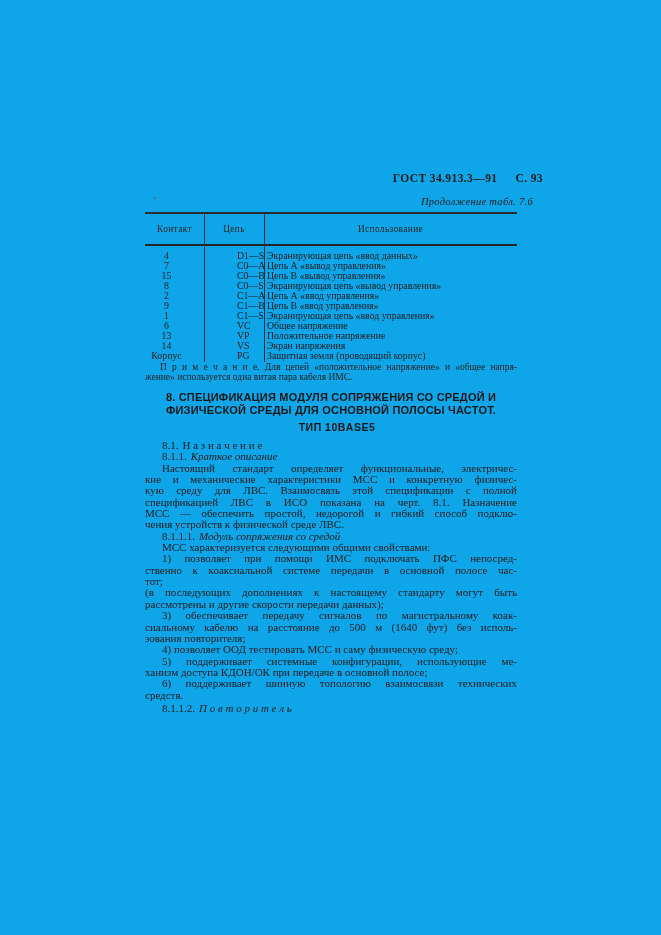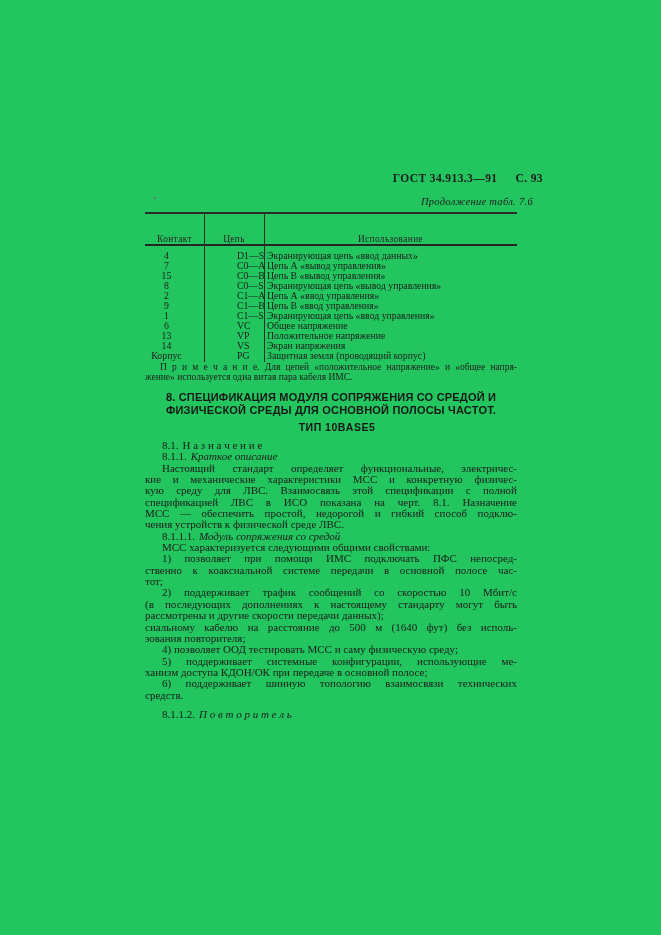--- a/index.html
+++ b/index.html
@@ -1,19 +1,19 @@
 <!DOCTYPE html>
 <html><head>
 <meta charset="utf-8">
 <style>
   html,body{margin:0;padding:0;}
   .page{
     position:relative;
     width:661px;height:935px;
-    background:#22c55e;
+    background:#0ea5e9;
     color:#1c1c1c;
     font-family:"Liberation Serif", serif;
     overflow:hidden;
   }
   
   .run-head{
     position:absolute;top:172px;left:0;width:543px;
     text-align:right;
     font-weight:bold;font-size:11.5px;letter-spacing:0.4px;
     white-space:nowrap;
@@ -28,21 +28,21 @@
   }
   
   .tbl{
     position:absolute;left:145px;top:212px;width:372px;height:150px;
     border-top:2px solid #2b2b2b;
   }
   .vline{position:absolute;top:0;width:1px;background:#2b2b2b;}
   .v1{left:59px;height:148px;}
   .v2{left:119px;height:148px;}
   .thead{
-    display:flex;height:30px;align-items:flex-end;
+    display:flex;height:30px;align-items:center;
     border-bottom:2.5px solid #252525;
     font-size:9.3px;letter-spacing:0.4px;color:#242424;
   }
   .th{text-align:center;}
   .th.c1{width:59px;}
   .th.c2{width:60px;}
   .th.c3{flex:1;}
   .tbody{padding-top:5px;font-size:9.8px;}
   .trow{display:flex;height:10px;line-height:10px;white-space:nowrap;}
   .td1{width:59px;box-sizing:border-box;padding-right:16px;text-align:center;}
@@ -72,21 +72,21 @@
   
   .doc-body{
     position:absolute;left:145px;top:440px;width:372px;
     font-size:11px;line-height:11.35px;color:#1b1b1b;
   }
   .ln{white-space:normal;}
   .ind{text-indent:17px;}
   .j{text-align:justify;text-align-last:justify;text-justify:inter-word;}
   .num{margin-right:4px;}
   .it{font-style:italic;}
-  .last-sub{margin-top:8px;}
+  .last-sub{margin-top:2px;}
   
   .speck{position:absolute;left:154px;top:197px;width:2px;height:2px;background:#666;border-radius:50%;}
 </style>
 </head>
 <body>
 
 <div class="page">
 
   <div class="run-head">
     <span>ГОСТ 34.913.3—91</span><span class="pageno">С. 93</span>
@@ -182,23 +182,23 @@
     <div class="ln j">кие и механические характеристики МСС и конкретную физичес-</div>
     <div class="ln j">кую среду для ЛВС. Взаимосвязь этой спецификации с полной</div>
     <div class="ln j">спецификацией ЛВС в ИСО показана на черт. 8.1. Назначение</div>
     <div class="ln j">МСС — обеспечить простой, недорогой и гибкий способ подклю-</div>
     <div class="ln">чения устройств к физической среде ЛВС.</div>
     <div class="ln ind"><span class="num">8.1.1.1.</span><span class="it">Модуль сопряжения со средой</span></div>
     <div class="ln ind">МСС характеризуется следующими общими свойствами:</div>
     <div class="ln ind j">1) позволяет при помощи ИМС подключать ПФС непосред-</div>
     <div class="ln j">ственно к коаксиальной системе передачи в основной полосе час-</div>
     <div class="ln">тот;</div>
-    <div class="ln ind j">2) поддерживает трафик сообщений со скоростью 10 Мбит/с</div>
     <div class="ln j">(в последующих дополнениях к настоящему стандарту могут быть</div>
     <div class="ln">рассмотрены и другие скорости передачи данных);</div>
+    <div class="ln ind j">3) обеспечивает передачу сигналов по магистральному коак-</div>
     <div class="ln j">сиальному кабелю на расстояние до 500 м (1640 фут) без исполь-</div>
     <div class="ln">зования повторителя;</div>
     <div class="ln ind">4) позволяет ООД тестировать МСС и саму физическую среду;</div>
     <div class="ln ind j">5) поддерживает системные конфигурации, использующие ме-</div>
     <div class="ln">ханизм доступа КДОН/ОК при передаче в основной полосе;</div>
     <div class="ln ind j">6) поддерживает шинную топологию взаимосвязи технических</div>
     <div class="ln">средств.</div>
     <div class="ln ind last-sub"><span class="num">8.1.1.2.</span><span class="it">П о в т о р и т е л ь</span></div>
   </div>
 

